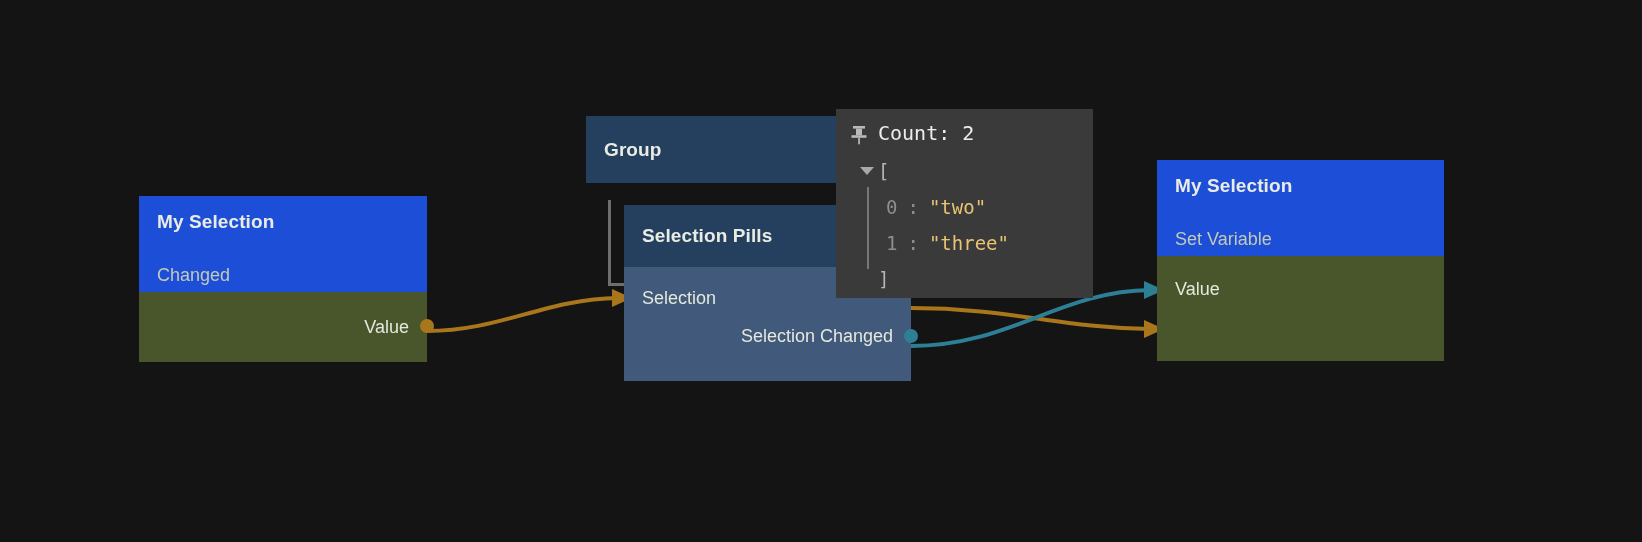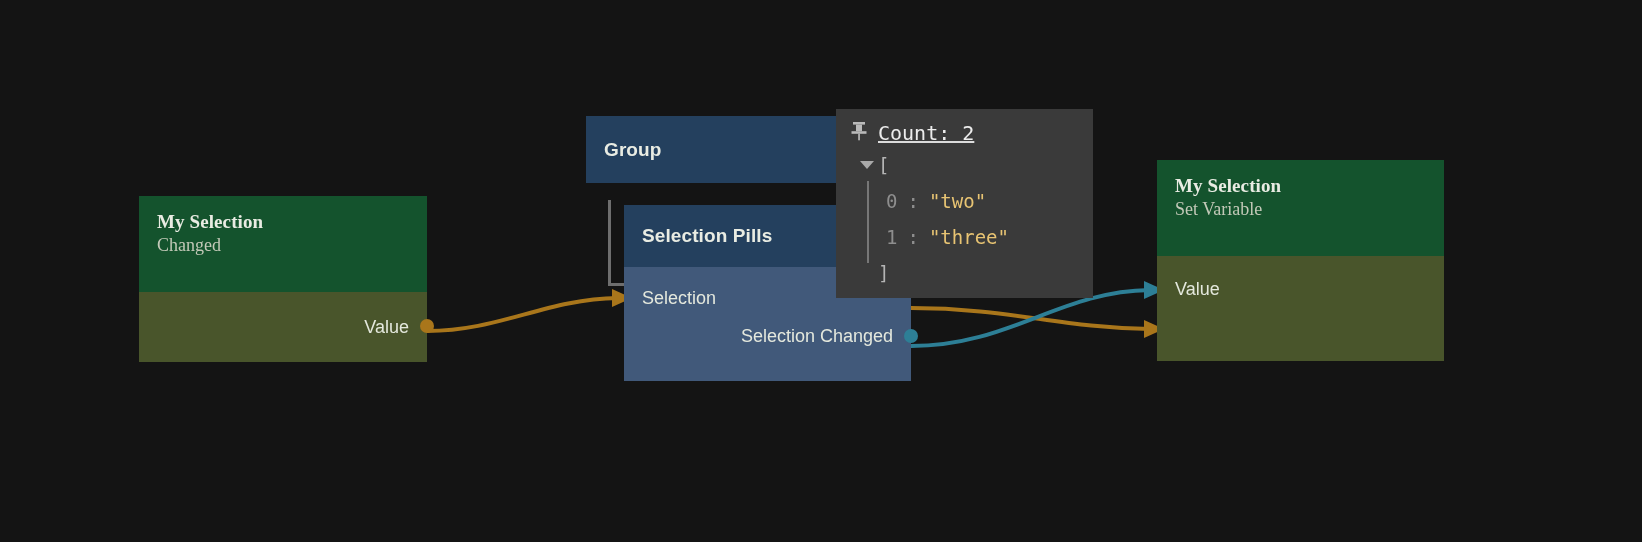--- a/index.html
+++ b/index.html
@@ -42,28 +42,29 @@
     font-size: 19px;
     font-weight: bold;
     color: #e9ece3;
     line-height: 1.25;
     letter-spacing: .1px;
   }
   .node-subtitle {
     font-size: 18px;
     color: #c3c9b8;
     line-height: 1.3;
+    margin-top: 30px;
   }
   .node-body {
     box-sizing: border-box;
     position: relative;
   }
 
   
-  .node-green .node-header { background: #14532d; font-family: Liberation Serif, serif; }
+  .node-green .node-header { background: #1d4ed8; }
   .node-green .node-body   { background: #49552b; }
 
   
   .node-blue .node-header  { background: #24405e; }
   .node-blue .node-body    { background: #41597a; }
 
   
   .port-row {
     position: relative;
     height: 38px;
@@ -105,24 +106,23 @@
     background: #3a3a3a;
     z-index: 10;
     box-sizing: border-box;
     padding: 12px 18px 14px 14px;
     font-family: "DejaVu Sans Mono", monospace;
     font-size: 19px;
     color: #dcdcdc;
   }
   .insp-head {
     display: flex;
-    align-items: flex-start;
+    align-items: flex-end;
     gap: 10px;
-    margin-bottom: 2px;
-    text-decoration: underline;
+    margin-bottom: 8px;
   }
   .pin-icon { width: 18px; height: 20px; display: block; }
   .insp-title {
     font-size: 20px;
     color: #ececec;
     font-family: "DejaVu Sans Mono", monospace;
     white-space: pre;
   }
   .insp-tree { position: relative; padding-left: 6px; }
   .insp-line {

